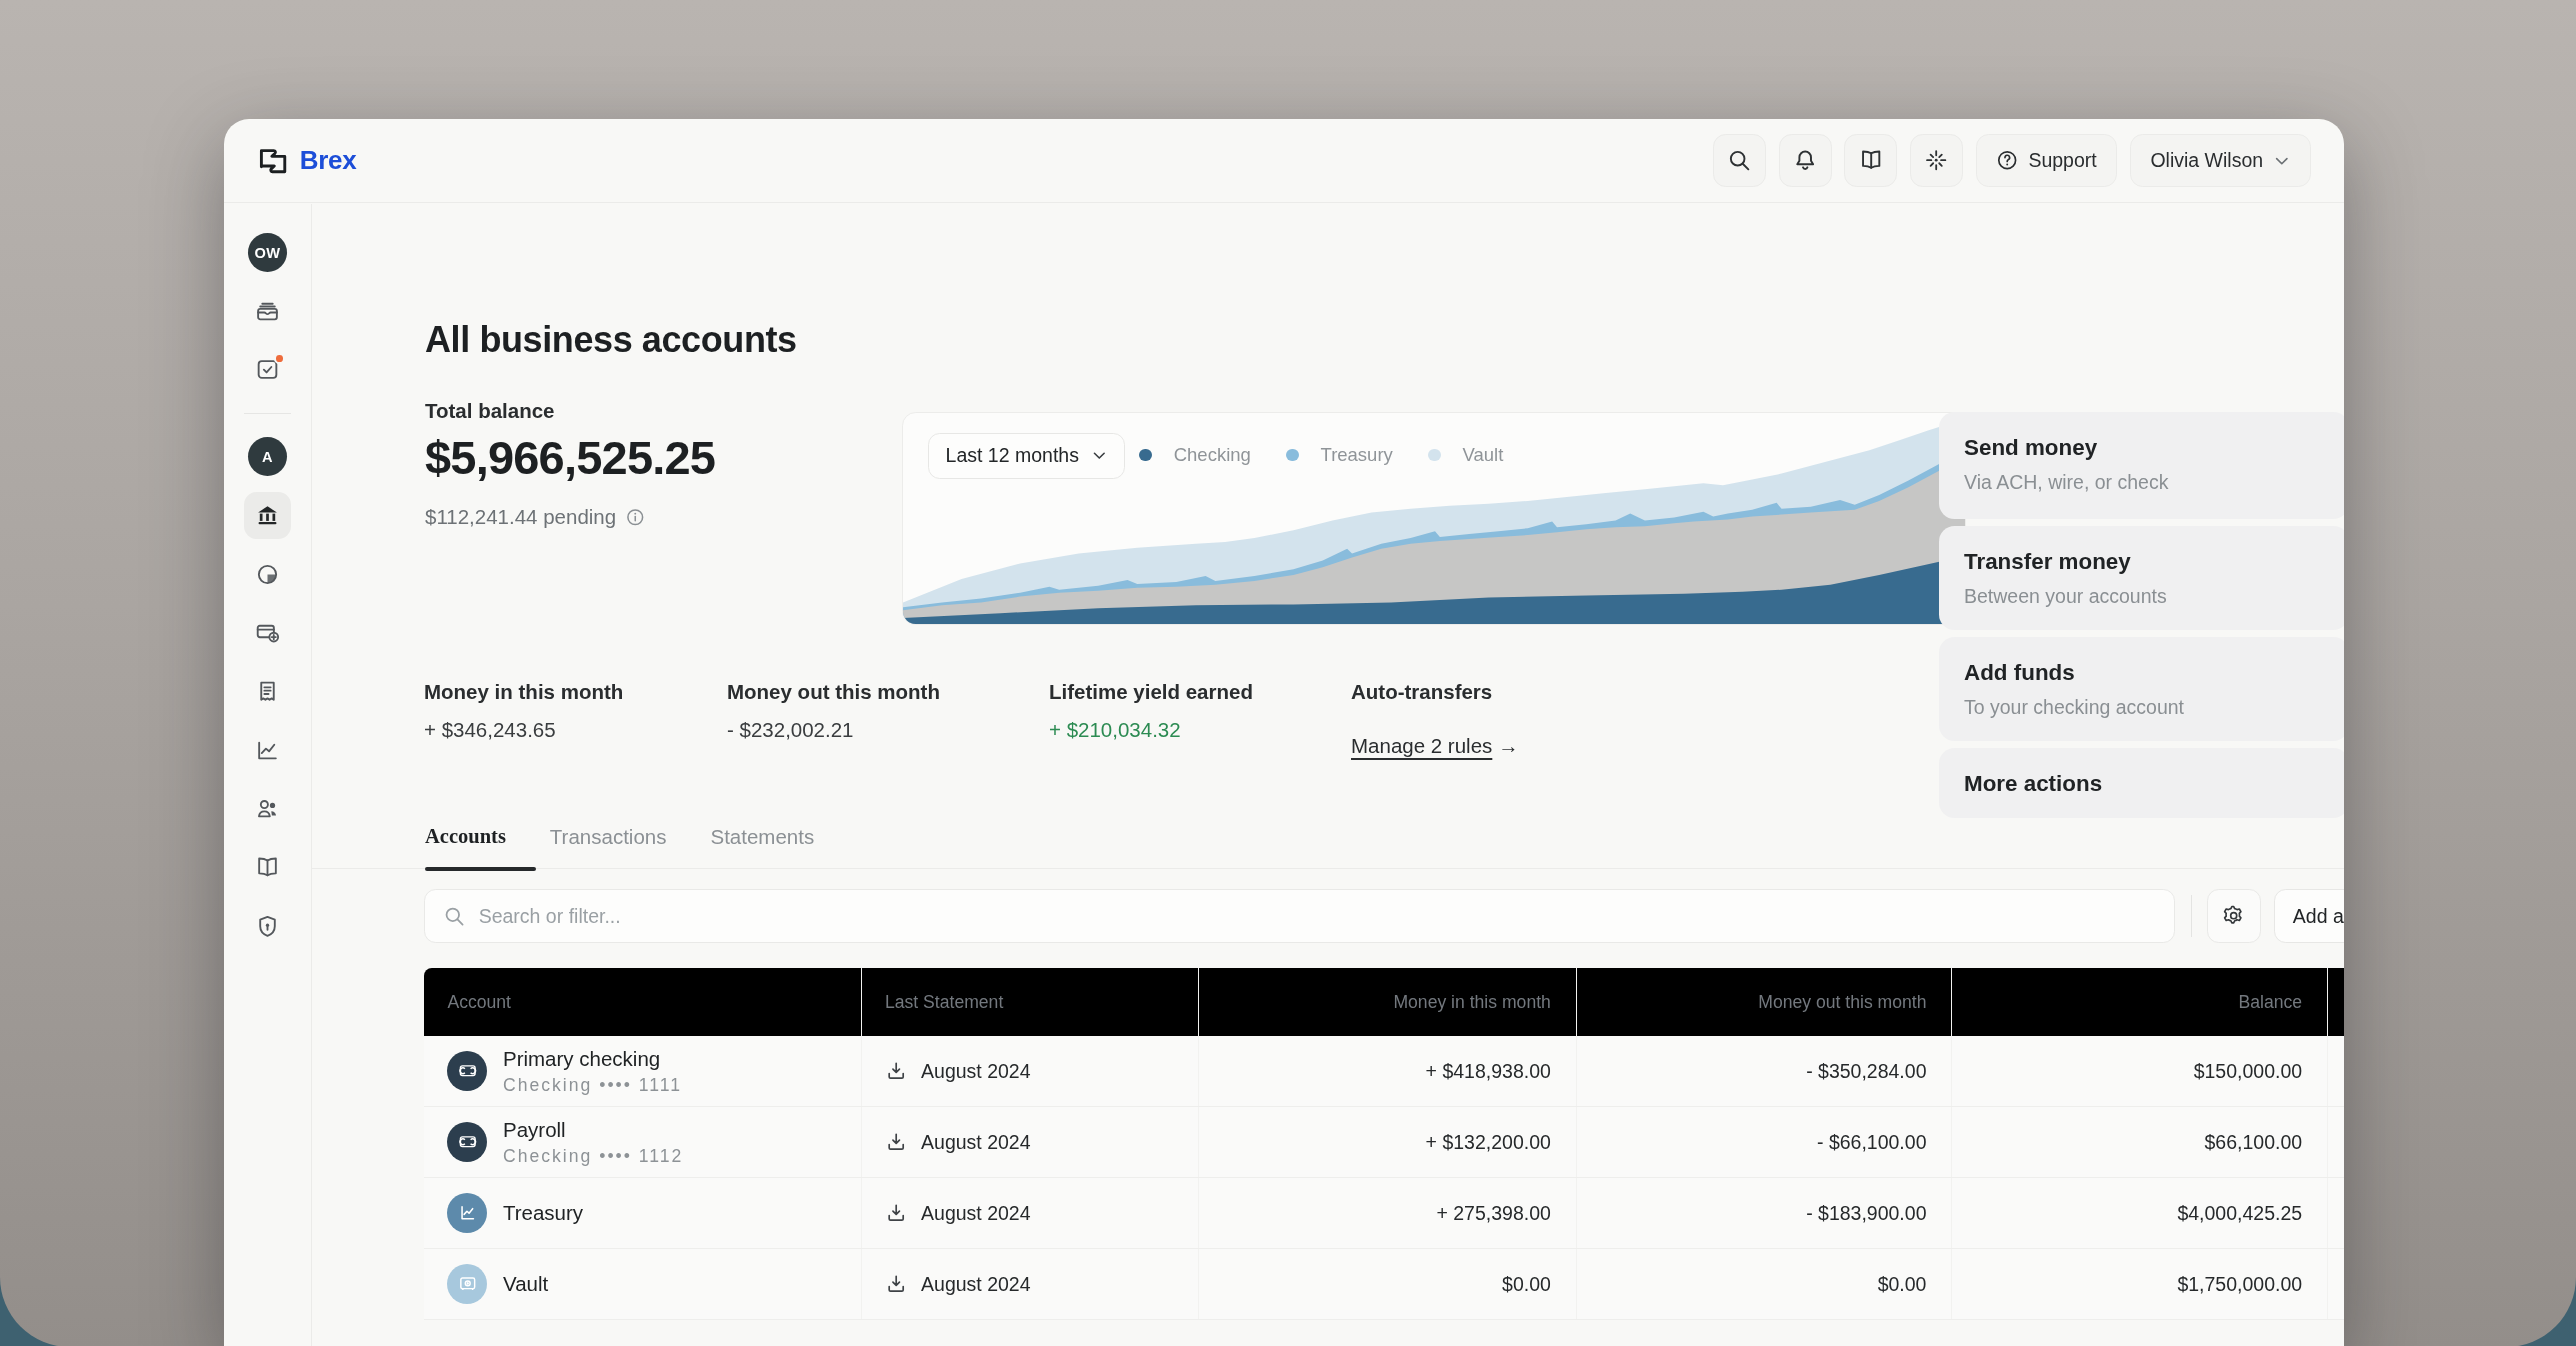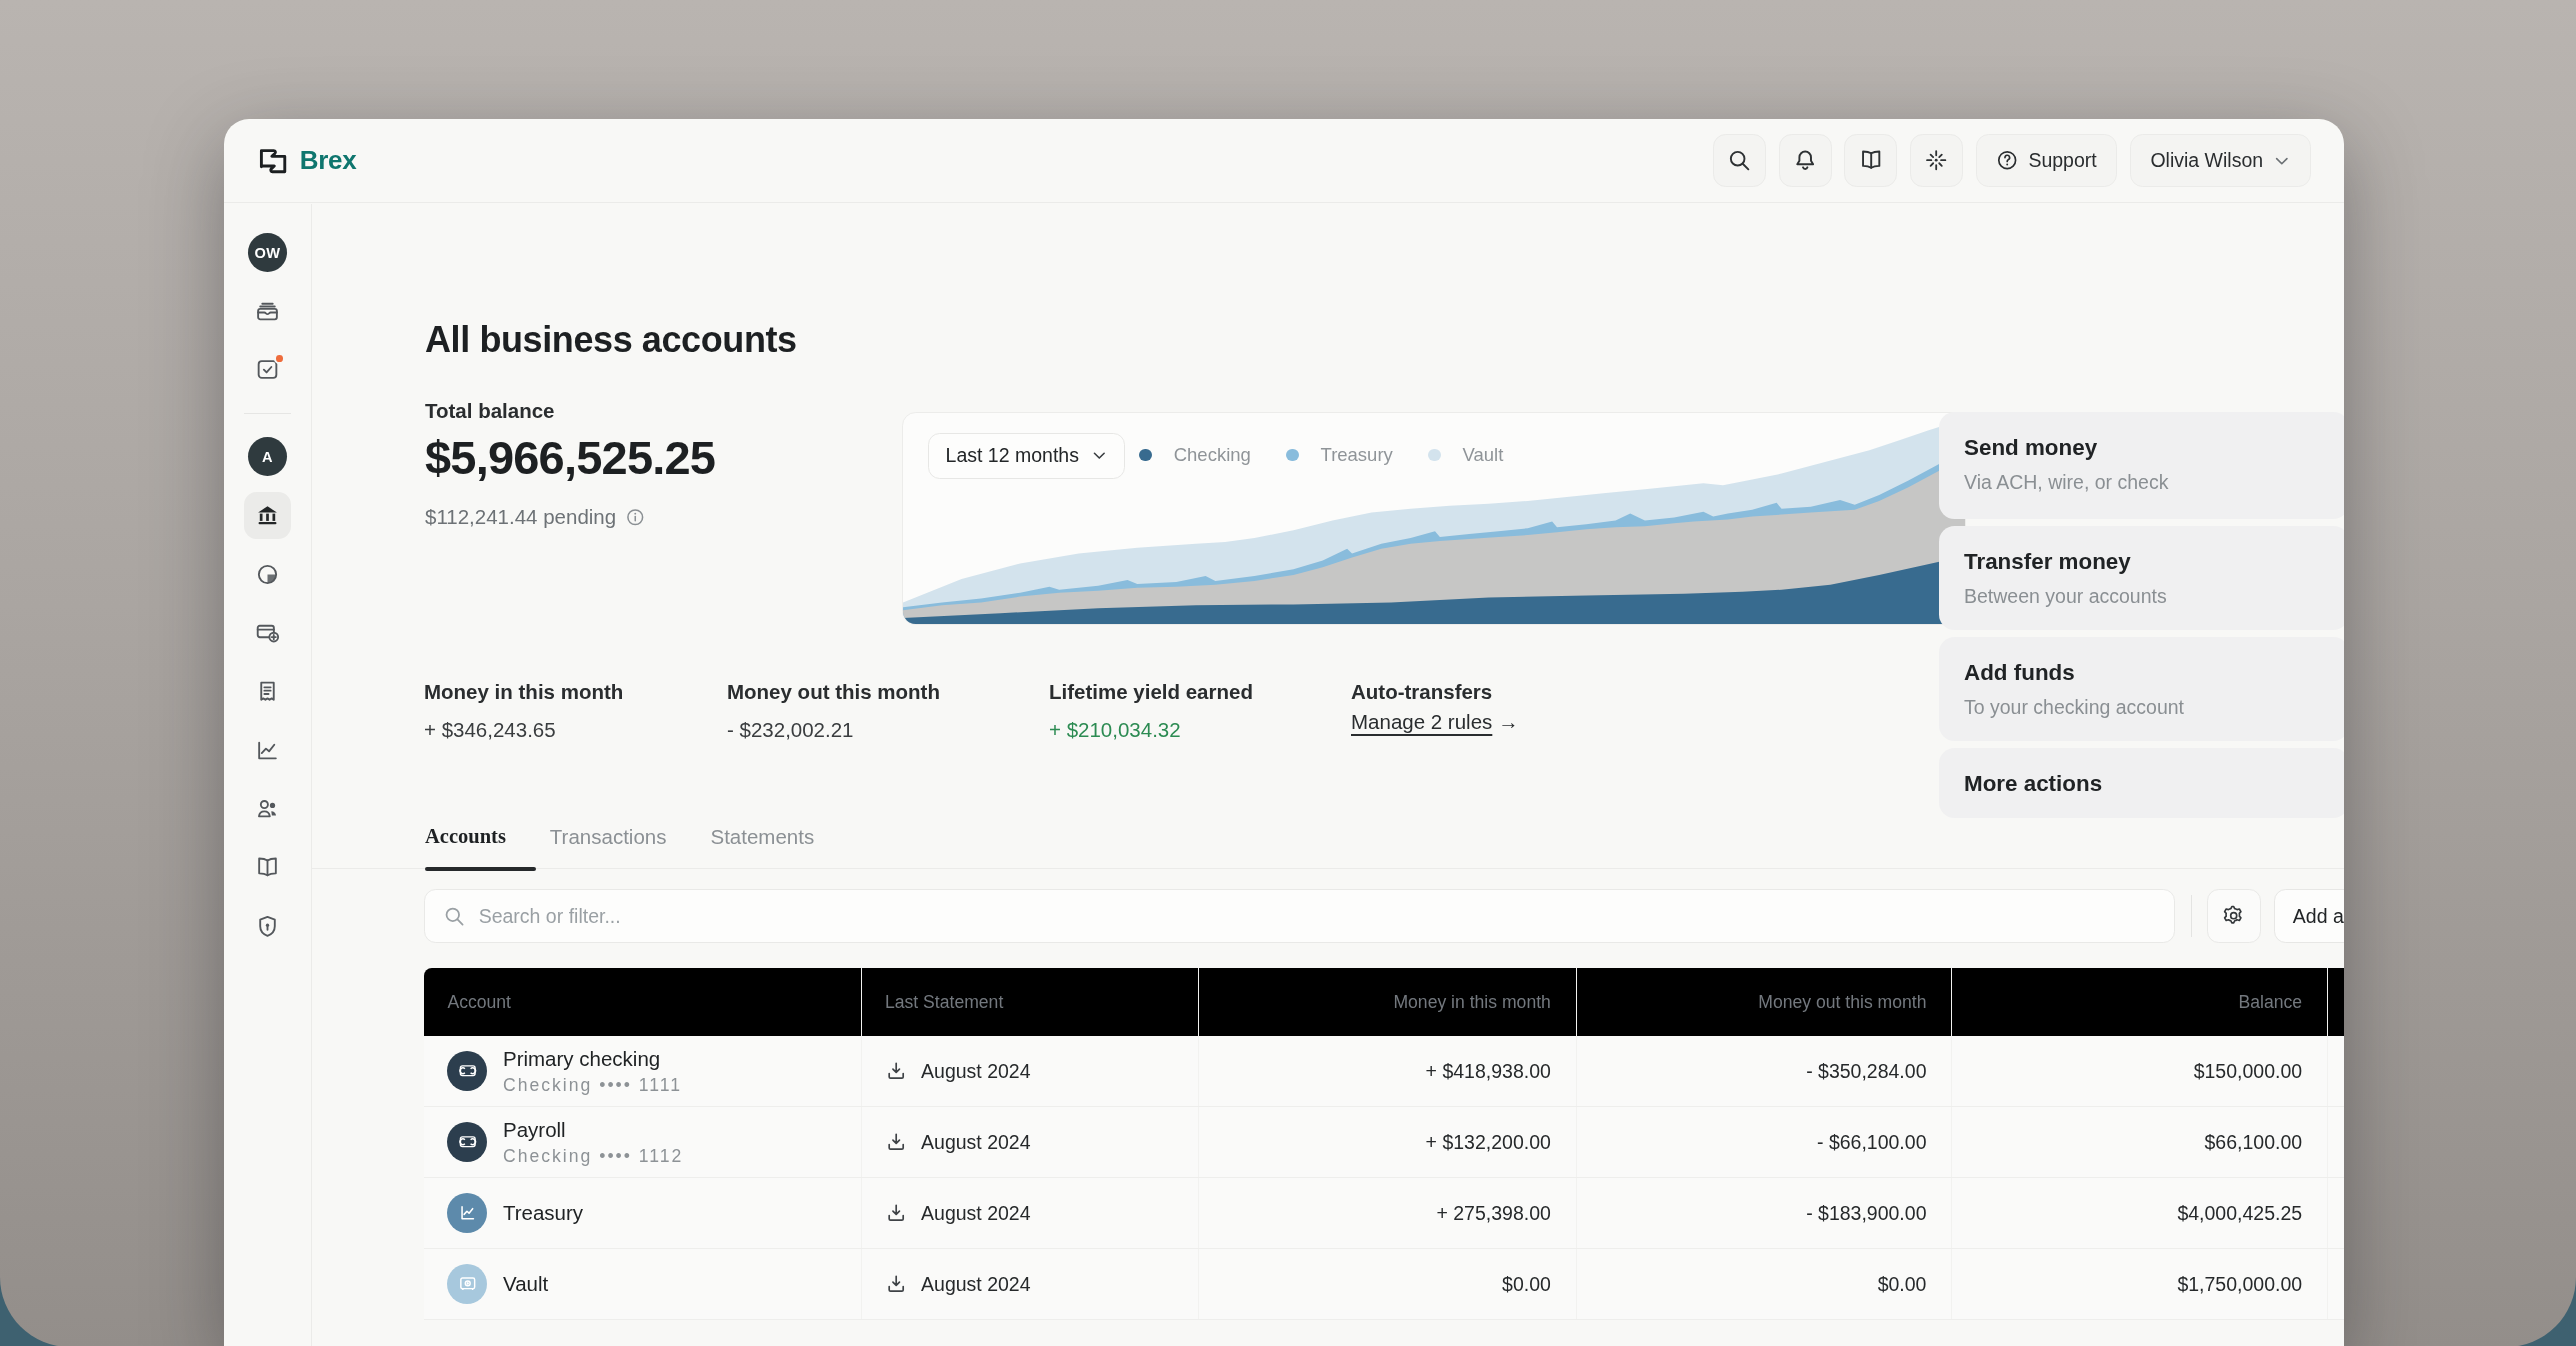--- a/index.html
+++ b/index.html
@@ -22,21 +22,21 @@
     overflow:hidden;
   }
   
   .win-header {
     position:absolute; left:0; top:0; right:0; height:84px;
     display:flex; align-items:center; padding:0 33px;
     border-bottom:1px solid #ebebe9;
   }
   .brand { display:flex; align-items:center; gap:9.8px; }
   .brand svg { display:block; }
-  .brand-name { font-size:26px; font-weight:700; letter-spacing:-0.3px; color:#0f766e; }
+  .brand-name { font-size:26px; font-weight:700; letter-spacing:-0.3px; color:#1d4ed8; }
   .hdr-right { margin-left:auto; display:flex; align-items:center; gap:12.7px; }
   .icon-btn {
     width:53px; height:53px; border-radius:12.7px; background:#f4f4f2;
     border:1px solid #ebebe9; display:flex; align-items:center; justify-content:center;
     color:#2e3234; cursor:pointer;
   }
   .pill-btn {
     height:53px; border-radius:12.7px; background:#f4f4f2; border:1px solid #ebebe9;
     display:flex; align-items:center; gap:9.8px; padding:0 19.5px; font-size:19.5px; color:#2a2d2f;
     cursor:pointer;
@@ -81,21 +81,21 @@
     padding:0 16.6px; font-size:19.5px; color:#232628; cursor:pointer; z-index:2;
   }
   .legend { position:absolute; left:236px; top:31px; display:flex; gap:35px; z-index:2; }
   .legend-item { display:flex; align-items:center; gap:22px; font-size:18.5px; color:#8f9498; }
   .dot { width:12.7px; height:12.7px; border-radius:50%; }
   
   .stat { position:absolute; top:476px; width:293px; }
   .stat .s-label { font-size:20.5px; font-weight:700; color:#2a2d2f; }
   .stat .s-value { margin-top:13.7px; font-size:20.5px; color:#3a3d3f; }
   .s-value.green { color:#2c8b52; }
-  .manage-link { margin-top:6px; font-size:20.5px; color:#2a2d2f; display:flex; gap:6px; align-items:center; cursor:pointer; }
+  .manage-link { margin-top:30px; font-size:20.5px; color:#2a2d2f; display:flex; gap:6px; align-items:center; cursor:pointer; }
   .manage-link .lk { text-decoration:underline; text-underline-offset:4.9px; }
   
   .action-card {
     position:absolute; left:1627px; width:410px; background:#f0f0f1; border-radius:15.6px;
     padding:23.4px 25px; cursor:pointer;
   }
   .action-title { font-size:22.4px; font-weight:700; color:#202325; }
   .action-sub { margin-top:9.8px; font-size:19.5px; color:#8a8f93; }
   
   .tabs { position:absolute; left:113px; top:621px; display:flex; gap:44px; }

